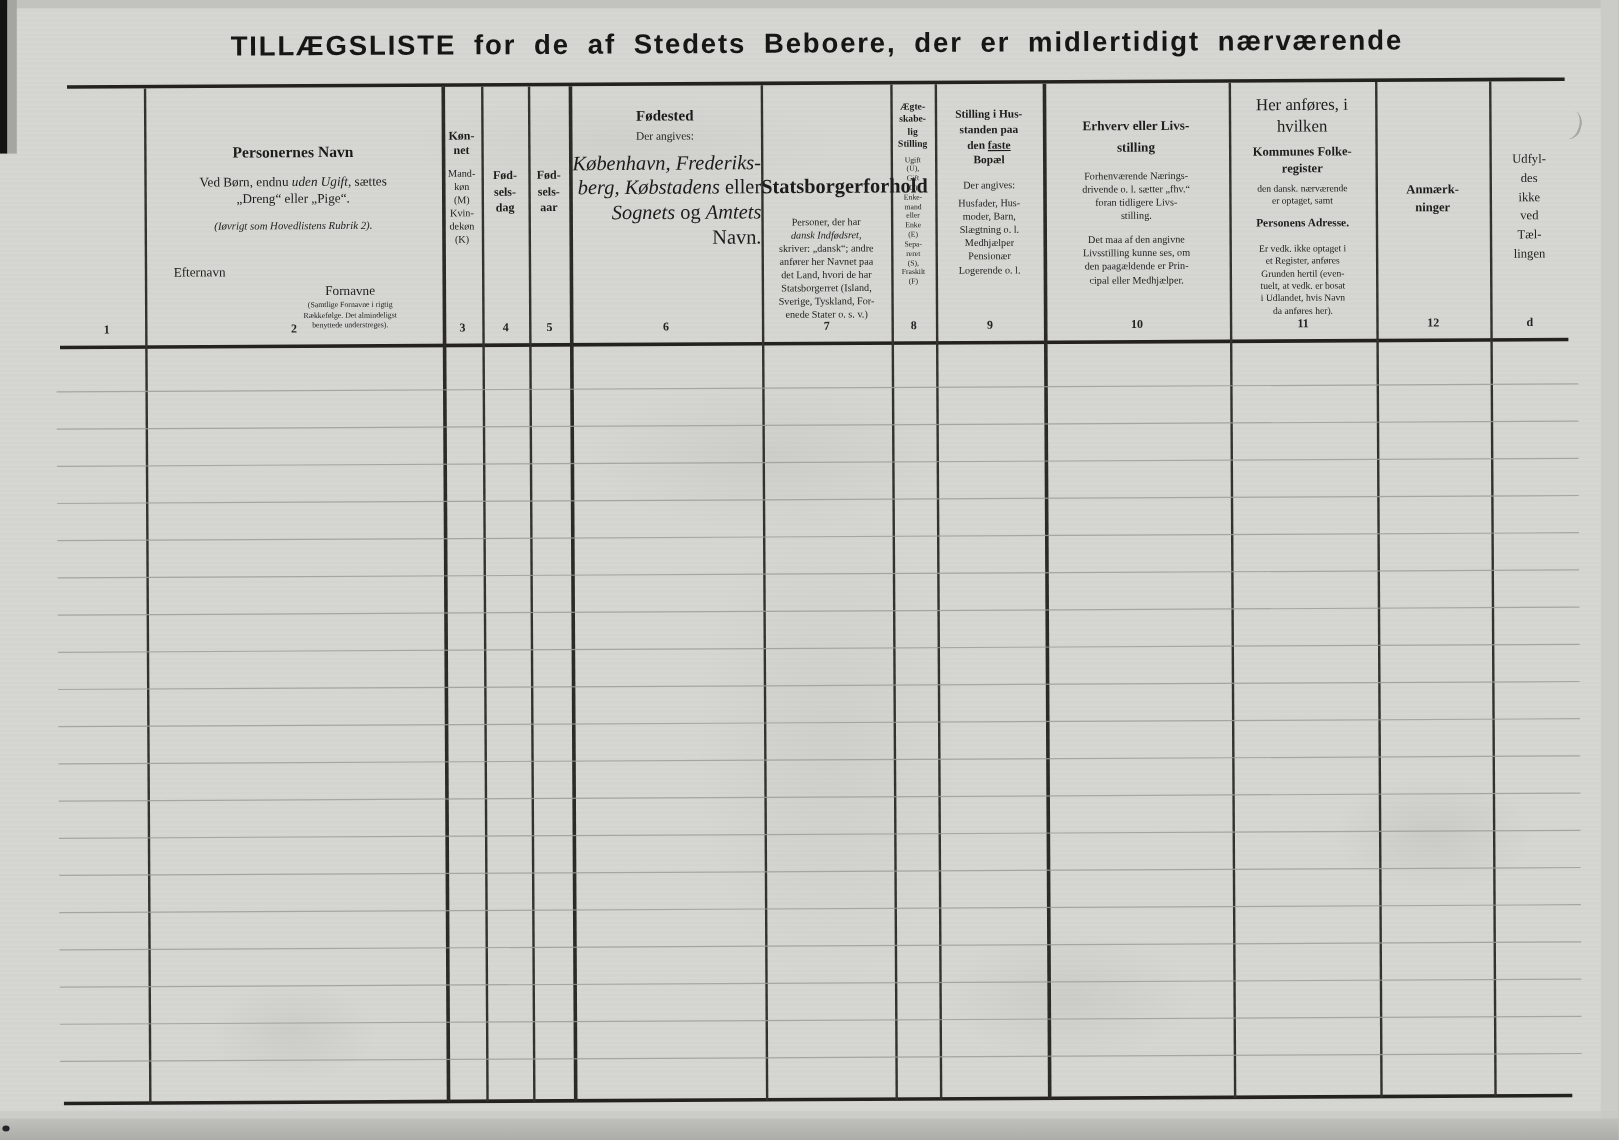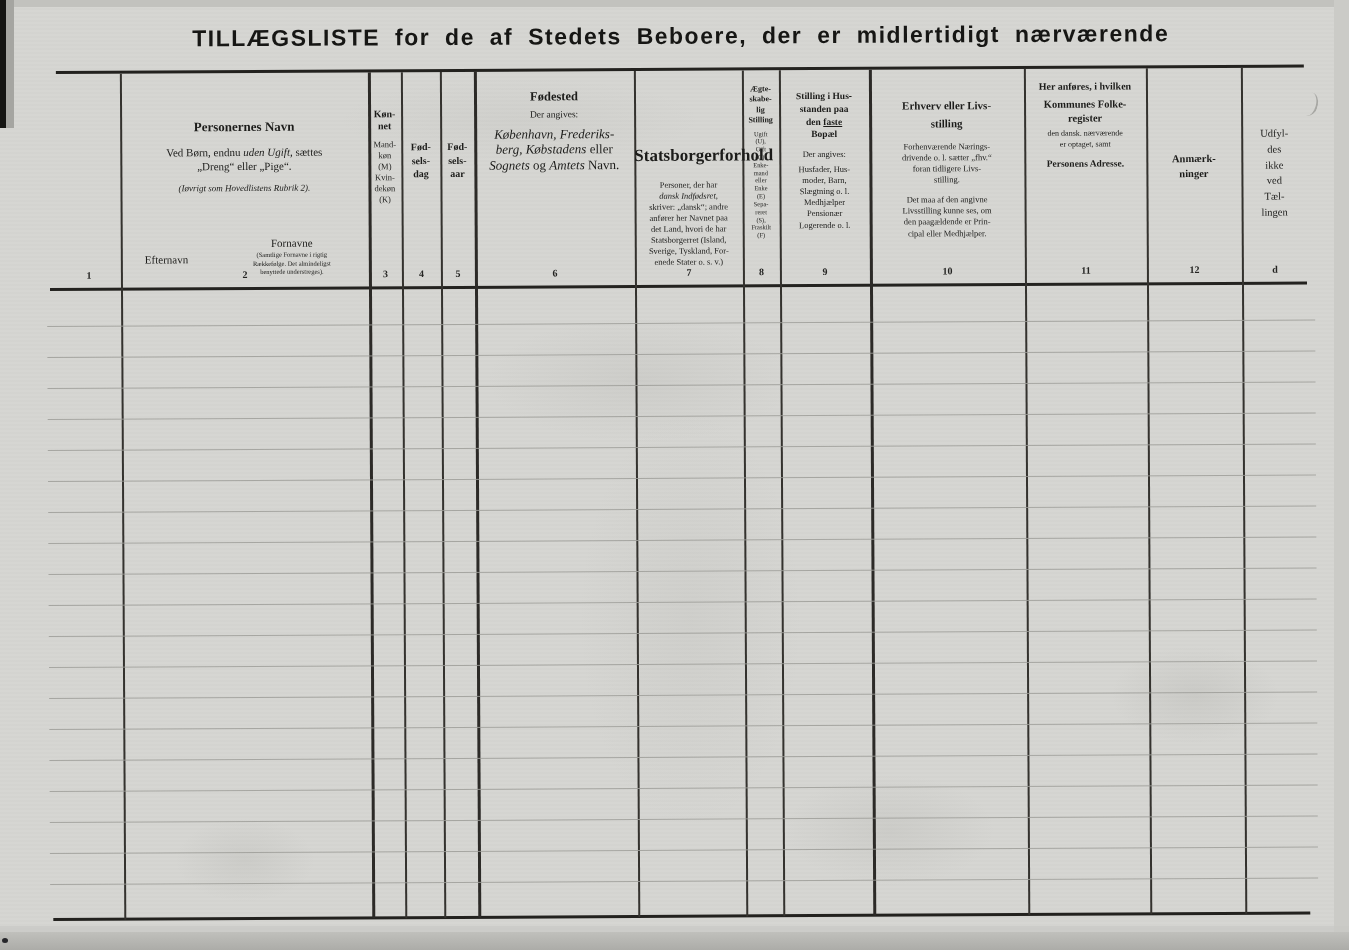--- a/index.html
+++ b/index.html
@@ -42,40 +42,40 @@
   .c8{left:743px;width:37px;padding-top:14px;box-sizing:border-box;}
   .c9{left:780px;width:90px;padding-top:20px;box-sizing:border-box;}
   .c10{left:870px;width:155px;padding-top:28px;box-sizing:border-box;}
   .c11{left:1025px;width:122px;padding-top:11px;box-sizing:border-box;}
   .c12{left:1147px;width:95px;padding-top:84px;box-sizing:border-box;}
   .c13{left:1242px;width:66px;padding-top:58px;box-sizing:border-box;}
   
   .c2 .tl{font-size:13px;font-weight:bold;margin-top:46px;}
   .c2 .sub{font-size:11px;margin-top:9px;line-height:1.32;}
   .c2 .note{font-size:9px;margin-top:9px;font-style:italic;}
-  .c2 .surname{position:absolute;left:24px;top:179px;font-size:11px;}
+  .c2 .surname{position:absolute;left:24px;top:147px;font-size:11px;}
   .c2 .fnblock{position:absolute;right:8px;top:163px;width:138px;text-align:center;}
   .c2 .fn{font-size:11px;}
   .c2 .fnnote{font-size:6.5px;line-height:1.3;margin-top:1px;}
   .c3 .tl{font-size:10px;font-weight:bold;line-height:1.2;margin-bottom:7px;}
   .c4 .tl,.c5 .tl{font-size:10px;font-weight:bold;line-height:1.35;}
   .c6 .tl{font-size:12.5px;font-weight:bold;}
   .c6 .ang{font-size:9.5px;margin-top:4px;}
-  .c6 .places{font-size:13px;line-height:1.22;margin-top:5px;}
+  .c6 .places{font-size:17px;line-height:1.22;margin-top:5px;text-align:right;}
   .c6 .para{font-size:8.5px;line-height:1.25;margin-top:5px;}
   .c7 .tl{font-size:17px;font-weight:bold;margin-top:28px;}
   .c7 .body{font-size:8.5px;line-height:1.3;margin-top:13px;}
   .c8 .tl{font-size:8px;line-height:1.3;font-weight:bold;}
   .c8 .body{font-size:6.4px;line-height:1.22;margin-top:4px;}
   .c9 .tl{font-size:9.5px;line-height:1.35;font-weight:bold;}
   .c9 .ang{font-size:8.5px;margin-top:8px;}
   .c9 .body{font-size:8.5px;line-height:1.3;margin-top:4px;}
   .c10 .tl{font-size:11px;line-height:1.6;font-weight:bold;}
   .c10 .para{font-size:8.5px;line-height:1.3;margin-top:9px;}
-  .c11 .intro{font-size:10px;font-weight:bold;}
+  .c11 .intro{font-size:14px;}
   .c11 .tl{font-size:10.5px;line-height:1.3;font-weight:bold;margin-top:5px;}
   .c11 .sub{font-size:8px;line-height:1.3;margin-top:4px;}
   .c11 .adr{font-size:9.5px;font-weight:bold;margin-top:8px;}
   .c11 .para{font-size:8px;line-height:1.3;margin-top:9px;}
   .c12 .tl{font-size:10.5px;line-height:1.4;font-weight:bold;}
   .c13 .body{font-size:10.5px;line-height:1.5;}
   
   .edge-top{position:absolute;left:0;top:0;width:100%;height:7px;background:#c2c2be;}
   .edge-right{position:absolute;right:0;top:0;width:15px;height:100%;background:#cbcbc7;}
   .edge-bottom{position:absolute;left:0;bottom:0;width:100%;height:18px;
@@ -252,20 +252,26 @@
       <div class="colnum">10</div>
     </div>
 
     <div class="hcell c11">
       <div class="intro">Her anføres, i hvilken</div>
       <div class="tl pl">Kommunes Folke-
 register</div>
       <div class="sub pl">den dansk. nærværende
 er optaget, samt</div>
       <div class="adr">Personens Adresse.</div>
+      <div class="para pl">Er vedk. ikke optaget i
+et Register, anføres
+Grunden hertil (even-
+tuelt, at vedk. er bosat
+i Udlandet, hvis Navn
+da anføres her).</div>
       <div class="colnum">11</div>
     </div>
 
     <div class="hcell c12">
       <div class="tl pl">Anmærk-
 ninger</div>
       <div class="colnum">12</div>
     </div>
 
     <div class="hcell c13">

